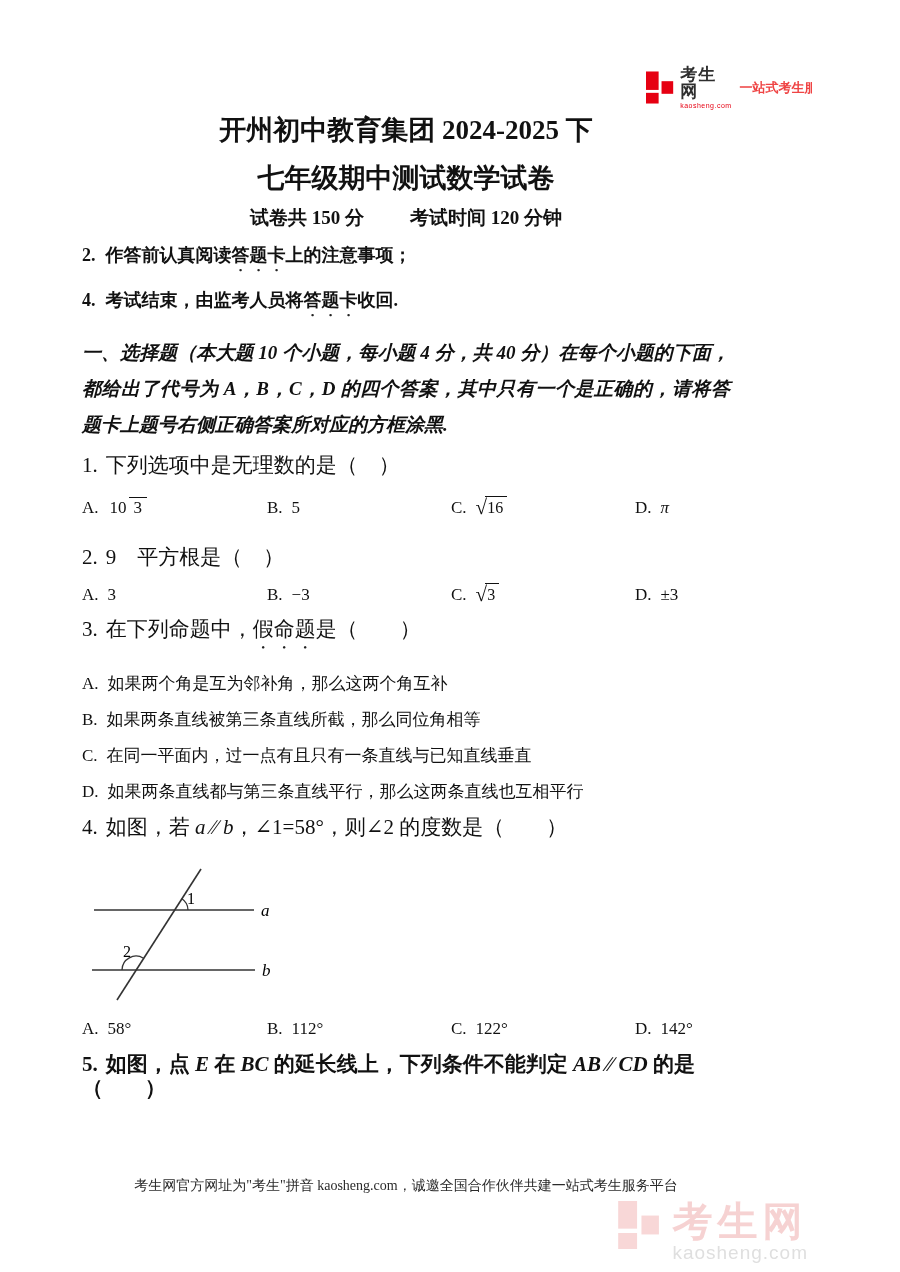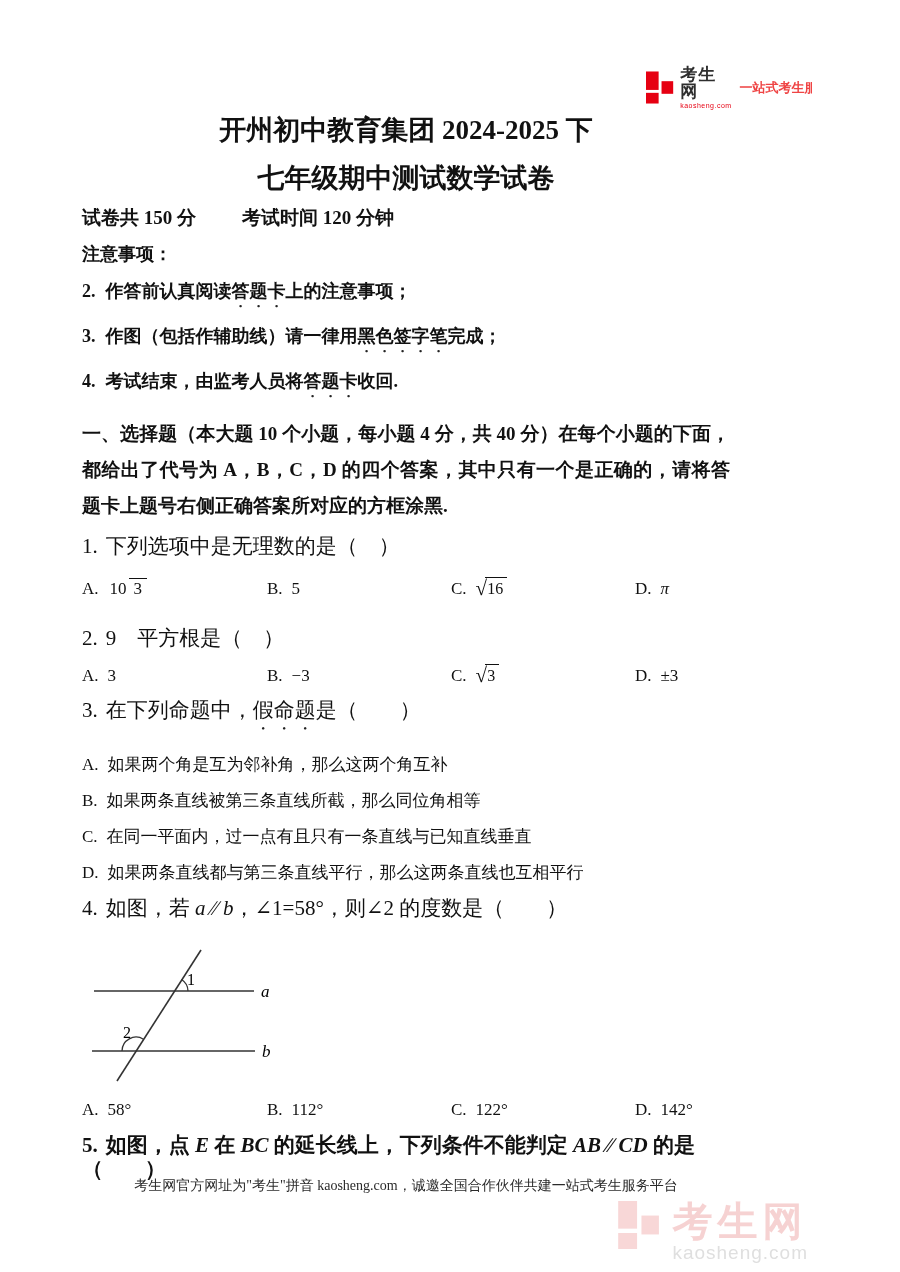--- a/index.html
+++ b/index.html
@@ -17,31 +17,31 @@
   .brand{position:absolute;left:646px;top:66px;display:flex;align-items:center;}
   .brand-icon{display:block;}
   .brand-textcol{margin-left:5px;display:flex;flex-direction:column;line-height:1;}
   .brand-name{font-family:"Liberation Sans","DejaVu Sans",sans-serif;font-weight:bold;font-size:17px;color:#2e2e2e;letter-spacing:1px;}
   .brand-domain{font-family:"Liberation Sans","DejaVu Sans",sans-serif;font-size:7px;color:#e60012;margin-top:2px;letter-spacing:.5px;}
   .brand-tagline{margin-left:7px;font-size:13px;font-weight:bold;color:#ef4444;white-space:nowrap;}
 
   
   .title{margin:0;text-align:center;font-size:27px;font-weight:bold;line-height:36px;}
   .title2{margin-top:12px;}
-  .subtitle{margin-top:10px;font-size:19px;font-weight:bold;line-height:24px;}
+  .subtitle{margin-top:10px;text-align:center;font-size:19px;font-weight:bold;line-height:24px;}
   .subtitle .gap{display:inline-block;width:46px;}
 
   
   .notice{margin-top:12px;font-size:18px;font-weight:bold;}
   .notice-heading{line-height:24px;margin-bottom:5px;}
   .notice-item{line-height:24px;margin-top:13px;}
   .n-num{margin-right:10px;}
 
   
-  .section-heading{margin:15px 0 0 0;font-size:19px;font-weight:bold;line-height:36px;text-align:justify;}
+  .section-heading{margin:15px 0 0 0;font-size:19px;font-weight:bold;line-height:36px;text-align:justify;font-style:italic;}
 
   
   .q-line{margin-top:10px;font-size:21px;line-height:24px;}
   .q-num{margin-right:8px;}
   .opts4{display:grid;grid-template-columns:185px 184px 184px 1fr;font-size:17px;}
   .opt{display:flex;align-items:center;}
   .opt-label{margin-right:9px;}
   .opts-row-tall{margin-top:4px;min-height:54px;}
   .opts-row{margin-top:14px;line-height:24px;}
   .optlist-item{font-size:17px;line-height:24px;margin-top:12px;}
@@ -100,23 +100,21 @@
 
   <div class="content">
 
     <h1 class="title">开州初中教育集团 2024-2025 下</h1>
     <h1 class="title title2">七年级期中测试数学试卷</h1>
     <div class="subtitle">
       <span>试卷共 150 分</span><span class="gap"></span><span>考试时间 120 分钟</span>
     </div>
 
     <div class="notice">
-      <div class="notice-heading">注意事项：</div>
       <div class="notice-item"><span class="n-num">2.</span><span><span>作答前认真阅读</span><span class="p-em">答题卡</span><span>上的注意事项；</span></span></div>
-      <div class="notice-item"><span class="n-num">3.</span><span><span>作图（包括作辅助线）请一律用</span><span class="p-em">黑色签字笔</span><span>完成；</span></span></div>
       <div class="notice-item"><span class="n-num">4.</span><span><span>考试结束，由监考人员将</span><span class="p-em">答题卡</span><span>收回.</span></span></div>
     </div>
 
     <p class="section-heading">一、选择题（本大题 10 个小题，每小题 4 分，共 40 分）在每个小题的下面，都给出了代号为 A，B，C，D 的四个答案，其中只有一个是正确的，请将答题卡上题号右侧正确答案所对应的方框涂黑.</p>
 
     <div class="q-line"><span class="q-num">1.</span><span><span>下列选项中是无理数的是（　）</span></span></div>
     <div class="opts4 opts-row-tall">
       <div class="opt">
         <span class="opt-label">A.</span>
         <span class="frac">

